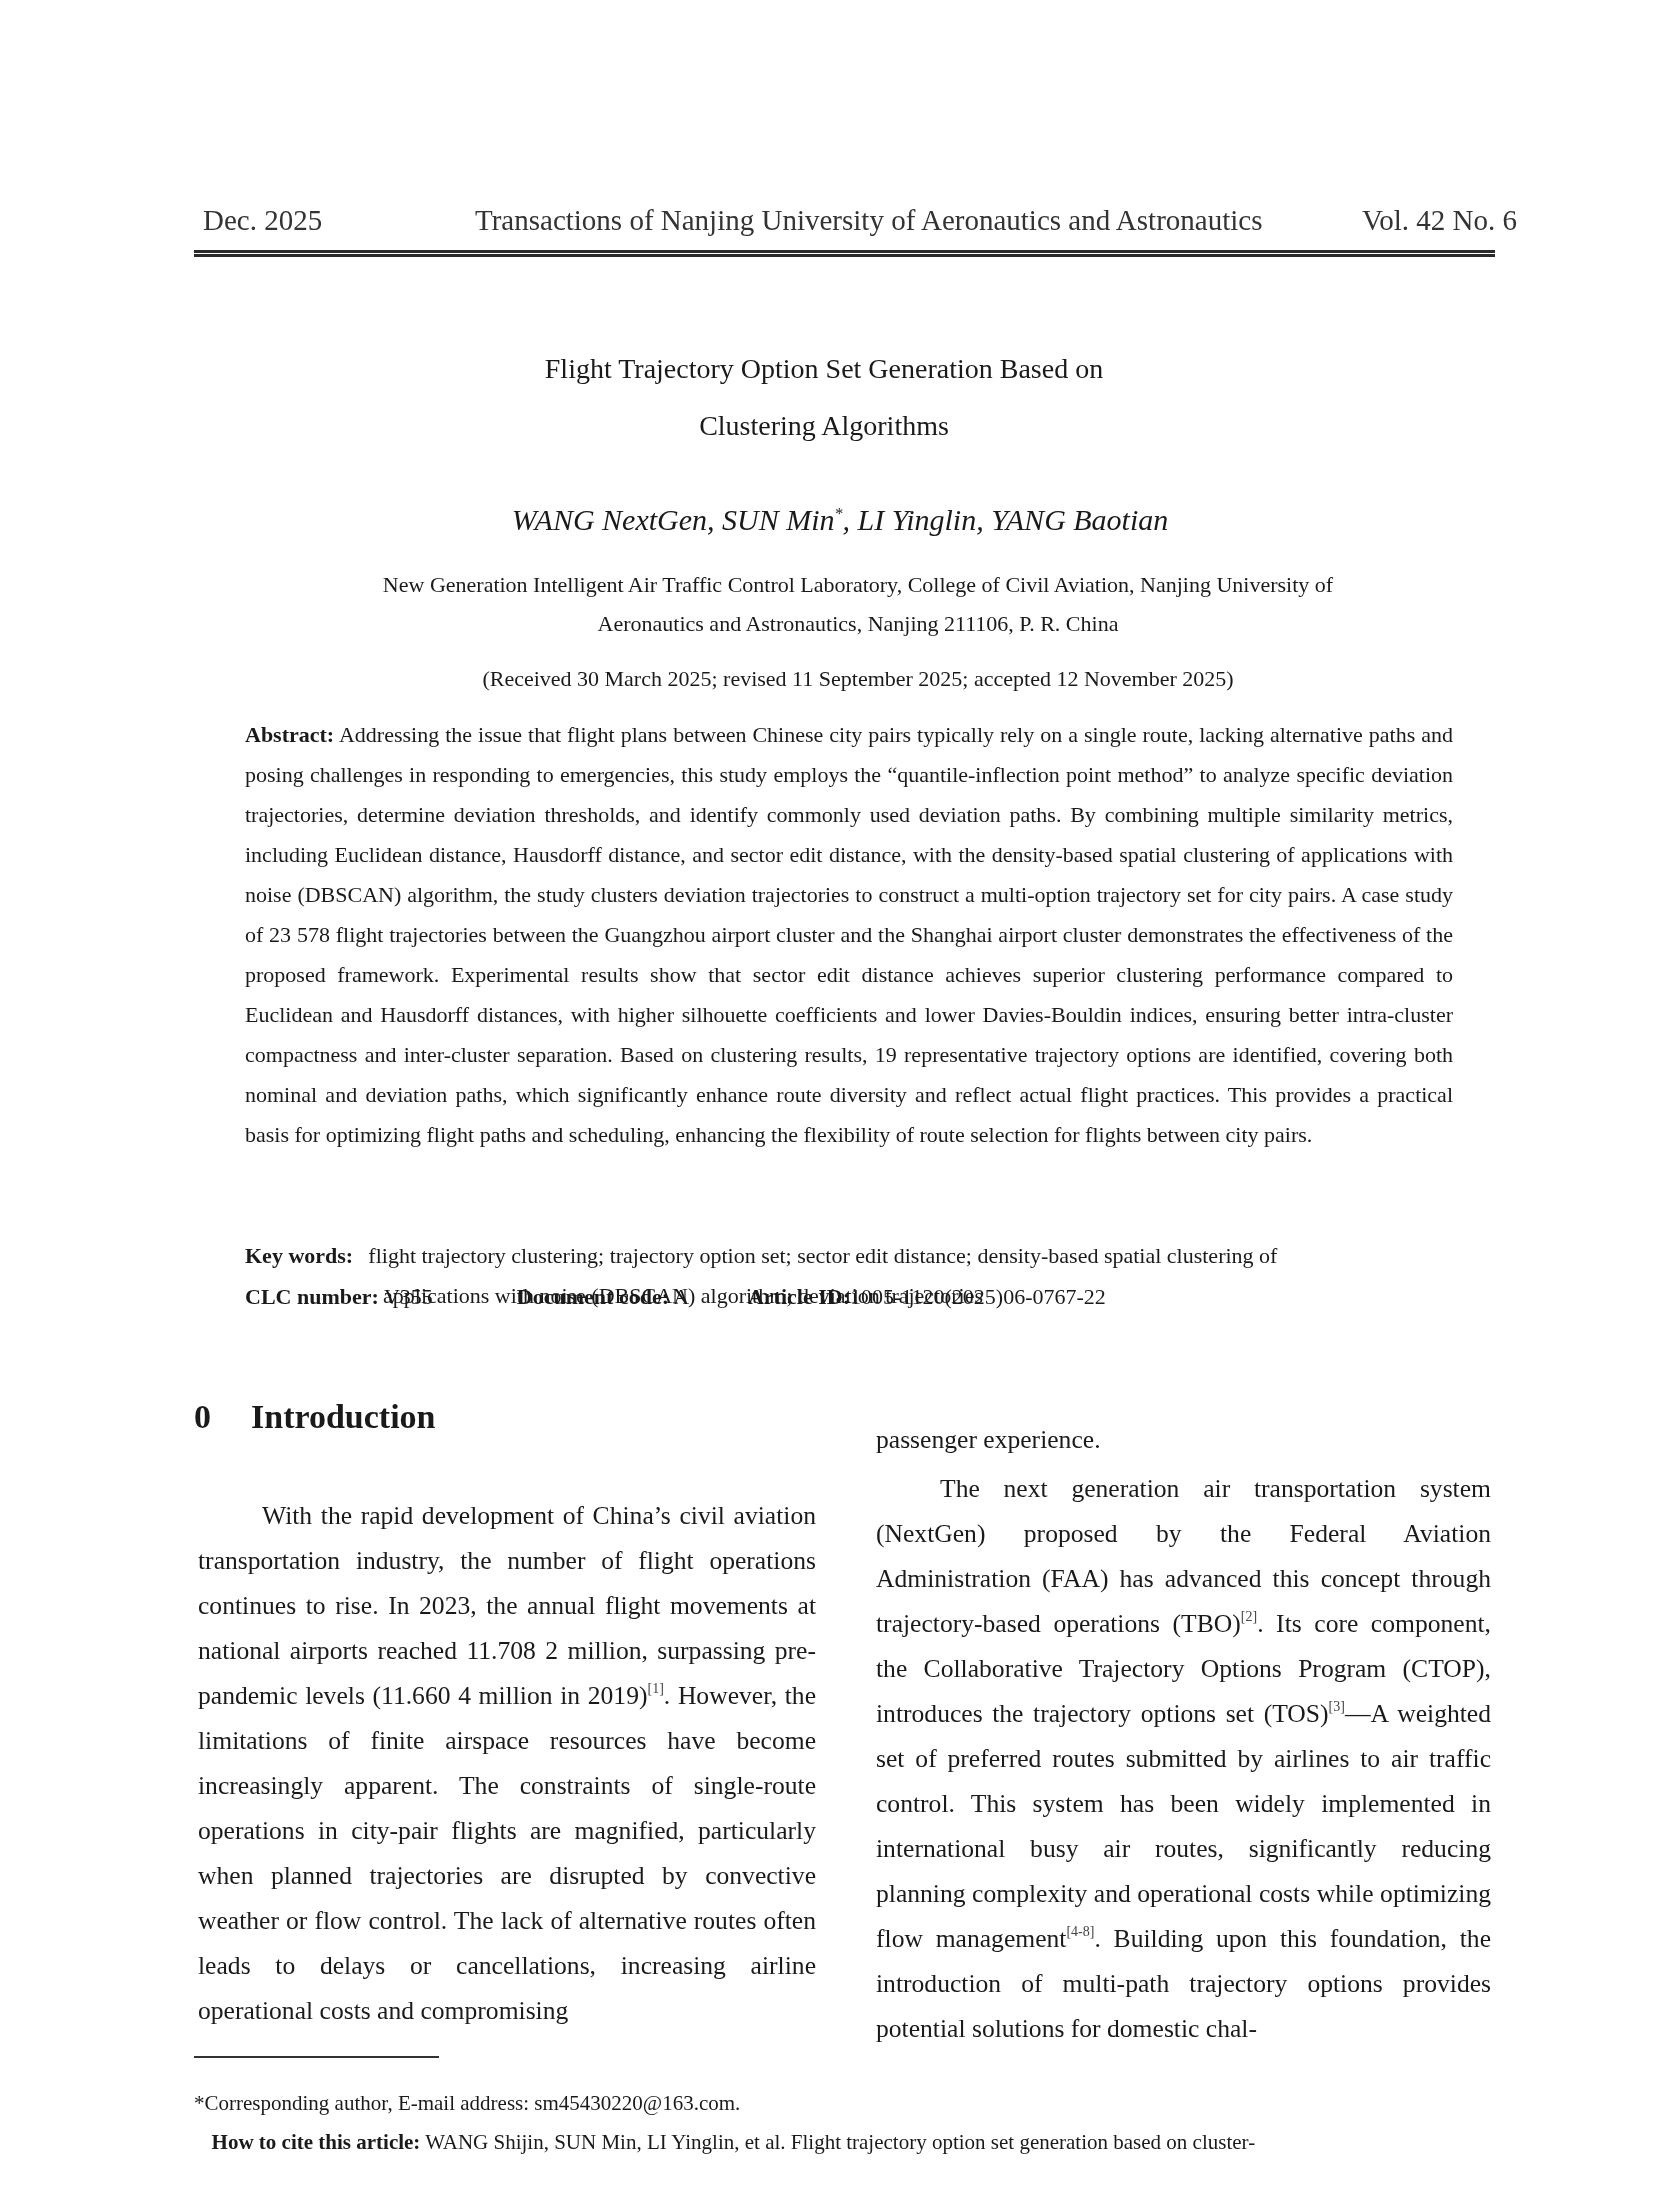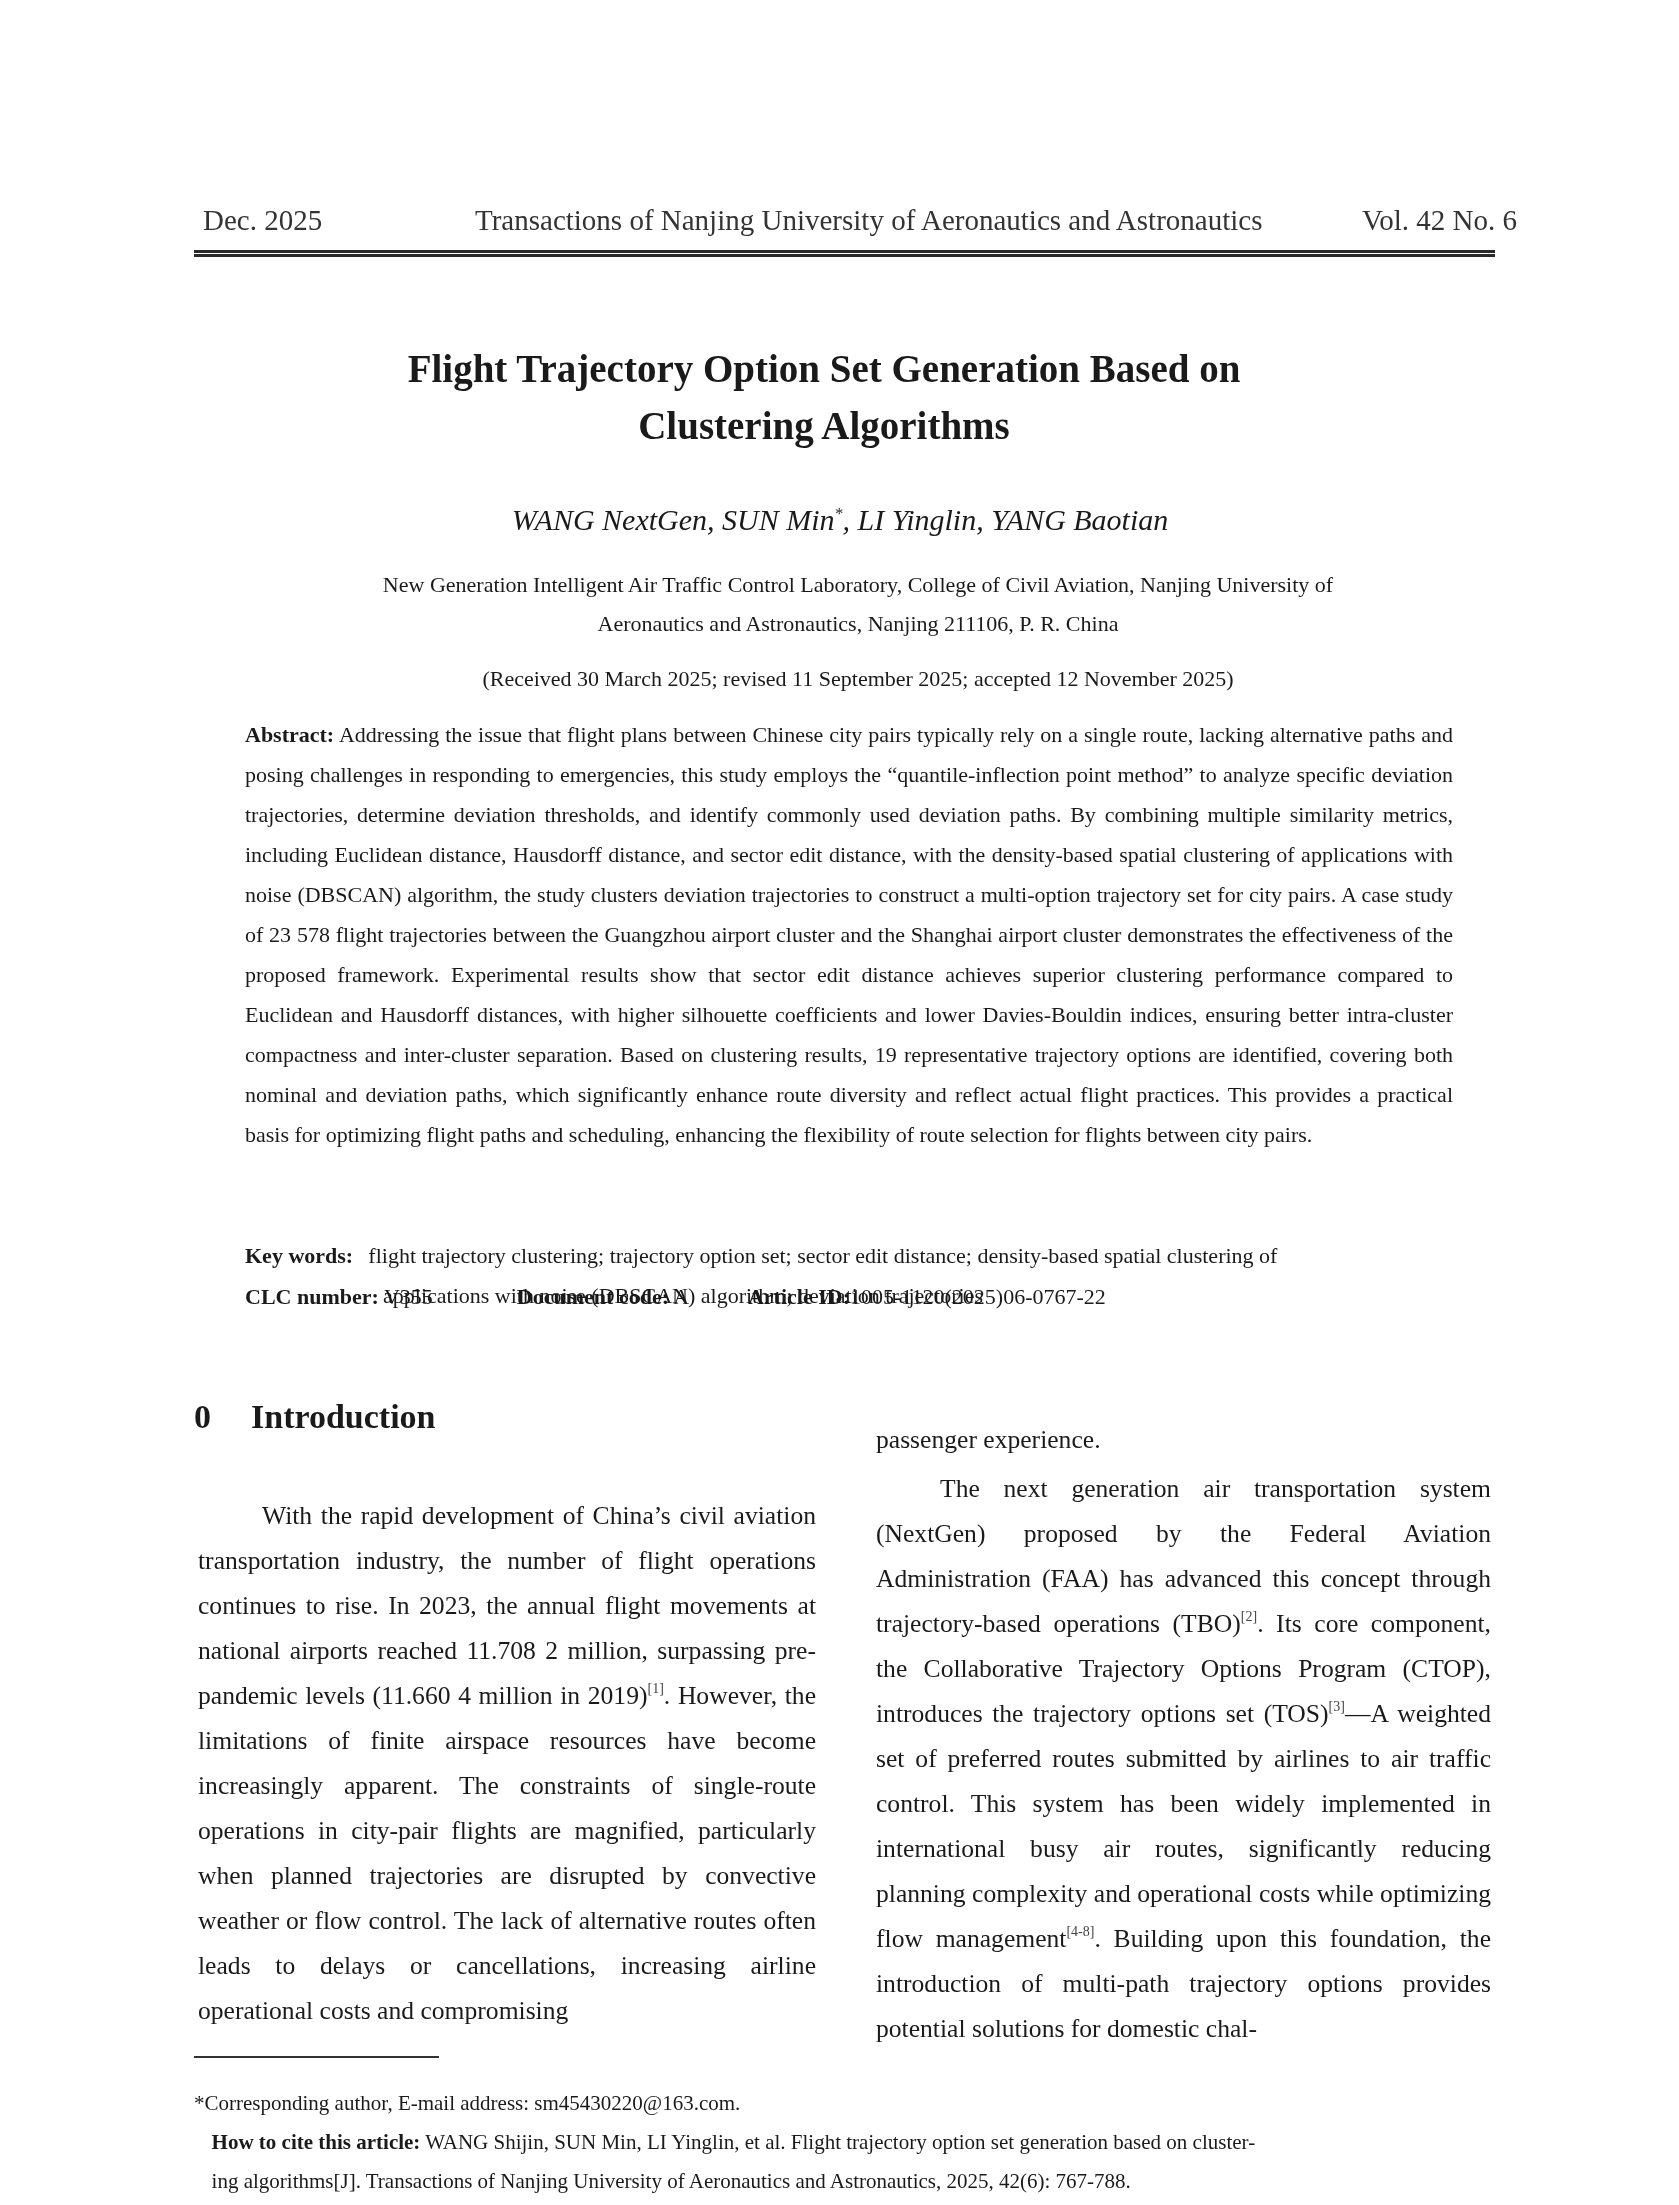--- a/index.html
+++ b/index.html
@@ -1,21 +1,21 @@
 <!DOCTYPE html>
 <html style="font-size:7px"><head>
 <meta charset="utf-8">
 <style>
   html, body { margin: 0; padding: 0; background: #ffffff; }
   body { width: 1680px; height: 2357px; position: relative; overflow: hidden;
          font-family: "Liberation Serif", "DejaVu Serif", serif; color: #1a1a1a; }
   .abs { position: absolute; }
   .hdr { top: 204px; font-size: 29px; color: #333; }
   .rule { left: 194px; width: 1301px; height: 2.6px; background: #2a2a2a; }
-  .title { left: 0; width: 1648px; text-align: center; font-weight: bold; font-size: 39px; line-height: 57px; }
+  .title { left: 0; width: 1648px; text-align: center; font-weight: normal; font-size: 28px; line-height: 57px; }
   .authors { left: 0; width: 1680px; text-align: center; font-style: italic; font-size: 30px; }
   .authors sup { font-size: 16px; }
   .center { left: 1px; width: 1680px; text-align: center; font-size: 22px; line-height: 39px; margin-left: 17px; }
   .abstract { left: 245px; width: 1208px; top: 715px; font-size: 22px; line-height: 40px; text-align: justify; }
   .abstract b { font-weight: bold; }
   .kw { left: 245px; width: 1208px; top: 1236px; font-size: 22px; line-height: 40px; }
   .kw .lbl { font-weight: bold; }
   .kw .indent { padding-left: 138px; display: block; }
   .clc { left: 245px; top: 1277px; font-size: 22px; line-height: 40px; white-space: nowrap; }
   .clc b { font-weight: bold; }
@@ -88,15 +88,14 @@
 
 <div class="abs col right">
   <p style="text-align:left;">passenger experience.</p>
   <p class="ind"><span>The next generation air transportation system (NextGen) proposed by the Federal Aviation Administration (FAA) has advanced this concept through trajectory-based operations (TBO)</span><sup>[2]</sup><span>. Its core component, the Collaborative Trajectory Options Program (CTOP), introduces the trajectory options set (TOS)</span><sup>[3]</sup><span>—A weighted set of preferred routes submitted by airlines to air traffic control. This system has been widely implemented in international busy air routes, significantly reducing planning complexity and operational costs while optimizing flow management</span><sup>[4-8]</sup><span>. Building upon this foundation, the introduction of multi-path trajectory options provides potential solutions for domestic chal-</span></p>
 </div>
 
 <div class="abs fnrule"></div>
 <div class="abs fn" style="top:2084px;">*Corresponding author, E-mail address: sm45430220@163.com.</div>
 <div class="abs fn" style="top:2123px;">
   <span style="padding-left:17.6px;"><b>How to cite this article:</b> <span>WANG Shijin, SUN Min, LI Yinglin, et al. Flight trajectory option set generation based on cluster-</span></span>
-  <span class="sub">ing algorithms[J]. Transactions of Nanjing University of Aeronautics and Astronautics, 2025, 42(6): 767-788.</span>
 </div>
 
 
 </body></html>

